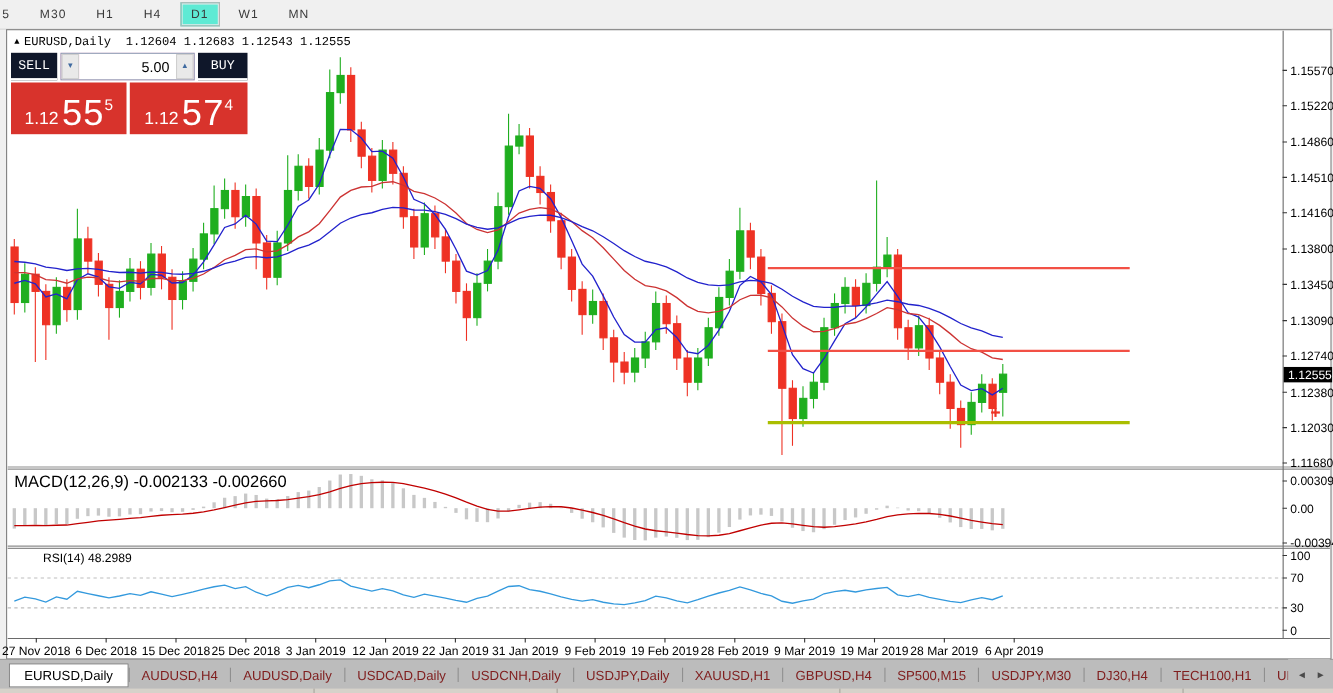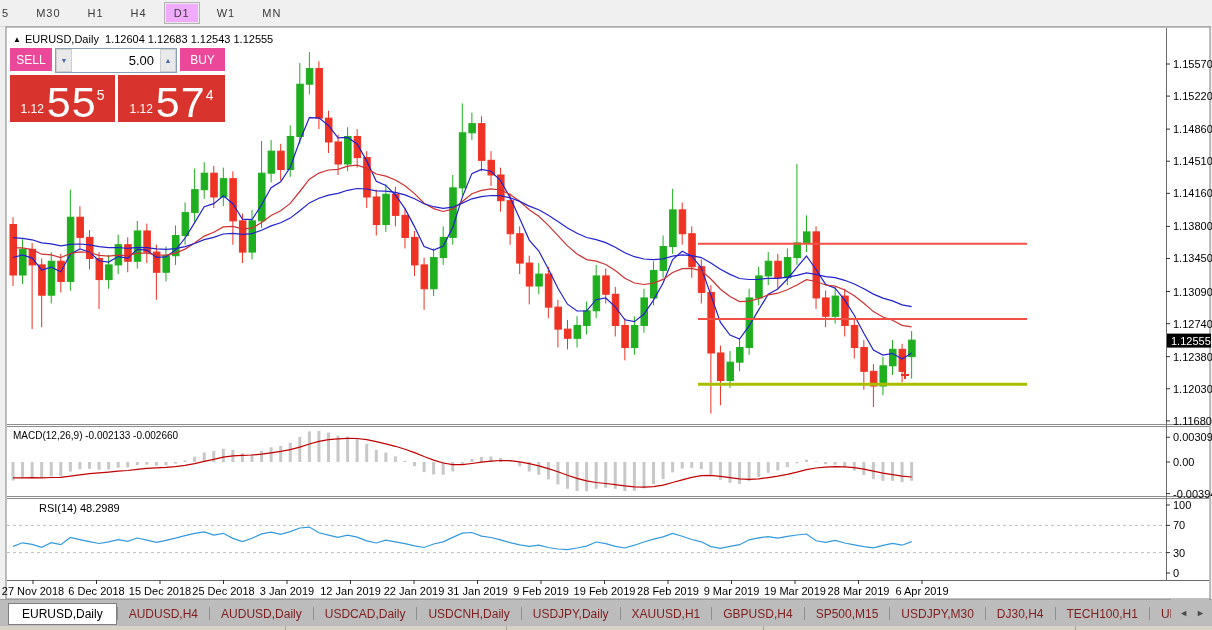--- a/index.html
+++ b/index.html
@@ -3,48 +3,48 @@
 <meta charset="utf-8">
 <style>
   html,body{margin:0;padding:0;width:1212px;height:630px;overflow:hidden;
     font-family:"Liberation Sans",sans-serif;background:#f0f0f0;position:relative;}
   #stage{position:absolute;left:0;top:0;width:1212px;height:630px;}
   
   #tf-bar{position:absolute;left:0;top:0;width:1212px;height:26px;background:#f0f0f0;
     border-bottom:1px solid #d7d7d7;display:flex;align-items:center;}
   .tf-btn{font-size:11px;color:#3a3a3a;padding:4px 9px;margin-left:7px;border:1px solid transparent;
     letter-spacing:1px;cursor:default;}
-  .tf-btn.active{background:#f0abfc;border:1px solid #b4b4b4;box-shadow:inset 0 0 0 1px #e9e9e9;}
+  .tf-btn.active{background:#5eead4;border:1px solid #b4b4b4;box-shadow:inset 0 0 0 1px #e9e9e9;}
   .tf-btn.first{margin-left:-8px;}
   
   #chart-svg{position:absolute;left:0;top:0;}
   
-  #symbol-header{position:absolute;left:13px;top:33px;font-size:11px;color:#000;}
+  #symbol-header{position:absolute;left:13px;top:33px;font-size:11px;color:#000;font-family:Liberation Mono, monospace;}
   #symbol-header .tri{font-size:8px;vertical-align:1px;margin-right:4px;}
-  #macd-label{position:absolute;left:13px;top:430px;font-size:10px;color:#000;}
+  #macd-label{position:absolute;left:13px;top:430px;font-size:15px;color:#000;}
   #rsi-label{position:absolute;left:13px;top:502px;font-size:11px;color:#000;margin-left:26px;}
   
   #trade-panel{position:absolute;left:10px;top:48px;width:218px;}
   #tp-row1{display:flex;height:25px;}
-  .tp-btn{background:#ec4899;color:#fff;font-size:12px;display:flex;align-items:center;
-    justify-content:center;cursor:pointer;}
+  .tp-btn{background:#0f172a;color:#fff;font-size:12px;display:flex;align-items:center;
+    justify-content:center;cursor:pointer;font-family:Liberation Mono, monospace;}
   #sell-btn{width:42px;border-bottom:2px solid #fff;}
   #buy-btn{width:45px;margin-left:3px;border-bottom:2px solid #fff;}
   #lot-group{display:flex;border:1px solid #8ba0b5;margin-left:3px;height:23px;background:#f9a8d4;}
   .spin-btn{width:14px;background:#e9e9e9;color:#3f6aa0;font-size:7px;display:flex;
     align-items:center;justify-content:center;cursor:pointer;border:1px solid #cfcfcf;}
   #lot-field{width:80px;border:none;outline:none;font-size:13px;text-align:right;
     padding-right:6px;font-family:"Liberation Sans",sans-serif;}
   #tp-row2{display:flex;margin-top:2px;}
   .quote-box{background:#d8332c;color:#fff;height:44px;display:flex;align-items:flex-end;
     justify-content:center;padding-bottom:3px;cursor:pointer;}
   #sell-quote{width:105px;}
   #buy-quote{width:107px;margin-left:3px;}
-  .q-prefix{font-size:12px;margin-right:3px;line-height:20px;}
-  .q-big{font-size:43px;line-height:33px;letter-spacing:1px;}
+  .q-prefix{font-size:16px;margin-right:3px;line-height:20px;}
+  .q-big{font-size:33px;line-height:33px;letter-spacing:1px;}
   .q-sup{font-size:14px;line-height:36px;vertical-align:top;align-self:flex-start;margin-top:2px;}
   
   #tab-bar{position:absolute;left:0;top:599px;width:1212px;height:27px;background:#bcbcbc;
     display:flex;align-items:center;border-top:1px solid #9d9d9d;overflow:hidden;}
   .chart-tab{font-size:12px;color:#7f1d1d;padding:4px 11px;white-space:nowrap;cursor:pointer;}
   .chart-tab.active{background:#fff;border:1px solid #808080;color:#000;margin-left:8px;
     padding:3px 13px;}
   .tab-sep{width:1px;height:13px;background:#8f8f8f;flex:none;}
   #tab-scroll{position:absolute;right:3px;top:599px;height:27px;display:flex;align-items:center;
     background:#bcbcbc;padding-left:4px;}

